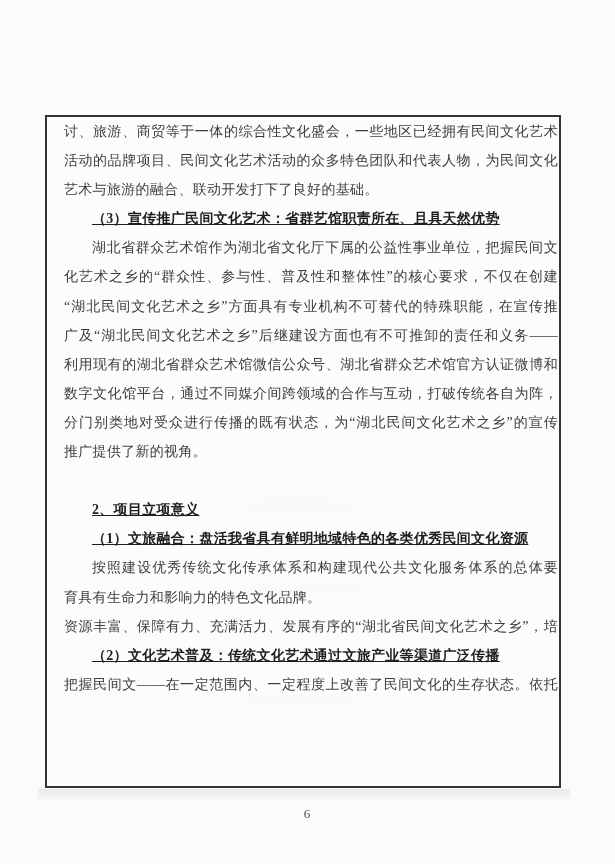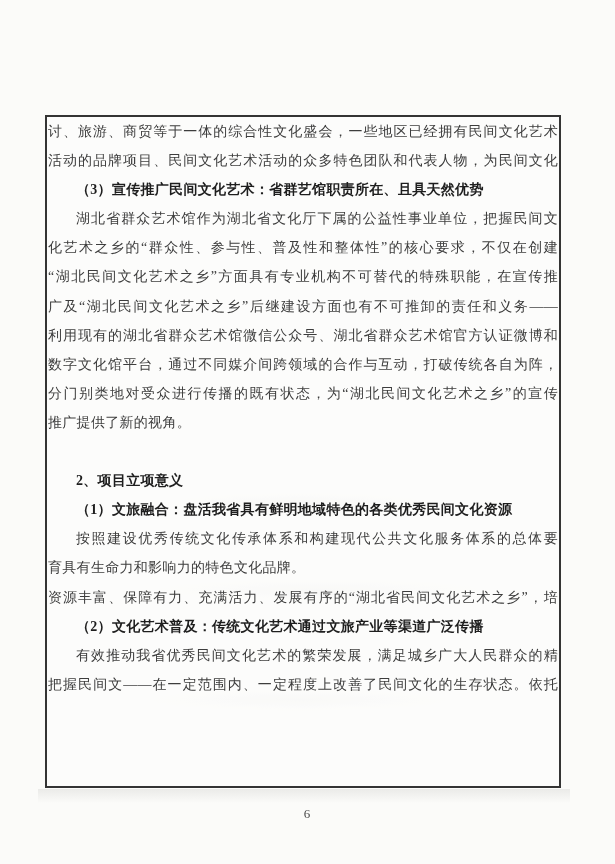--- a/index.html
+++ b/index.html
@@ -45,64 +45,66 @@
   }
   .line {
     height: 29.1px;
     line-height: 29.1px;
     font-size: 14px;
     letter-spacing: 0.3px;
     color: #3d3d3d;
     white-space: normal;
     overflow: hidden;
     text-align: left;
+    padding-left: 16px;
   }
   .line.fill {
     text-align: justify;
     text-align-last: justify;
   }
   .line.indent {
     text-indent: 2em;
   }
   .line.bold {
     font-weight: bold;
     color: #1e1e1e;
+    text-decoration: underline;
   }
   .page-number {
     position: absolute;
     left: 0;
     top: 806px;
     width: 100%;
     text-align: center;
     font-size: 13px;
     color: #4a4a4a;
     letter-spacing: 1px;
   }
 </style>
 </head>
 <body>
 
 <div class="scan-page">
   <div class="table-cell">
       <div class="line fill">讨、旅游、商贸等于一体的综合性文化盛会，一些地区已经拥有民间文化艺术</div>
       <div class="line fill">活动的品牌项目、民间文化艺术活动的众多特色团队和代表人物，为民间文化</div>
+      <div class="line">艺术与旅游的融合、联动开发打下了良好的基础。</div>
       <div class="line bold indent">（3）宣传推广民间文化艺术：省群艺馆职责所在、且具天然优势</div>
       <div class="line indent fill">湖北省群众艺术馆作为湖北省文化厅下属的公益性事业单位，把握民间文</div>
       <div class="line fill">化艺术之乡的“群众性、参与性、普及性和整体性”的核心要求，不仅在创建</div>
       <div class="line fill">“湖北民间文化艺术之乡”方面具有专业机构不可替代的特殊职能，在宣传推</div>
       <div class="line fill">广及“湖北民间文化艺术之乡”后继建设方面也有不可推卸的责任和义务——</div>
       <div class="line fill">利用现有的湖北省群众艺术馆微信公众号、湖北省群众艺术馆官方认证微博和</div>
       <div class="line fill">数字文化馆平台，通过不同媒介间跨领域的合作与互动，打破传统各自为阵，</div>
       <div class="line fill">分门别类地对受众进行传播的既有状态，为“湖北民间文化艺术之乡”的宣传</div>
       <div class="line">推广提供了新的视角。</div>
       <div class="line"></div>
       <div class="line bold indent">2、项目立项意义</div>
       <div class="line bold indent">（1）文旅融合：盘活我省具有鲜明地域特色的各类优秀民间文化资源</div>
       <div class="line indent fill">按照建设优秀传统文化传承体系和构建现代公共文化服务体系的总体要</div>
       <div class="line">育具有生命力和影响力的特色文化品牌。</div>
       <div class="line fill">资源丰富、保障有力、充满活力、发展有序的“湖北省民间文化艺术之乡”，培</div>
       <div class="line bold indent">（2）文化艺术普及：传统文化艺术通过文旅产业等渠道广泛传播</div>
-      <div class="line indent fill">有效推动我省优秀民间文化艺术的繁荣发展，满足城乡广大人民群众的精</div>
       <div class="line fill">把握民间文——在一定范围内、一定程度上改善了民间文化的生存状态。依托</div>
     </div>
   <div class="scan-shadow"></div>
   <div class="page-number">6</div>
 </div>
 
 </body></html>

